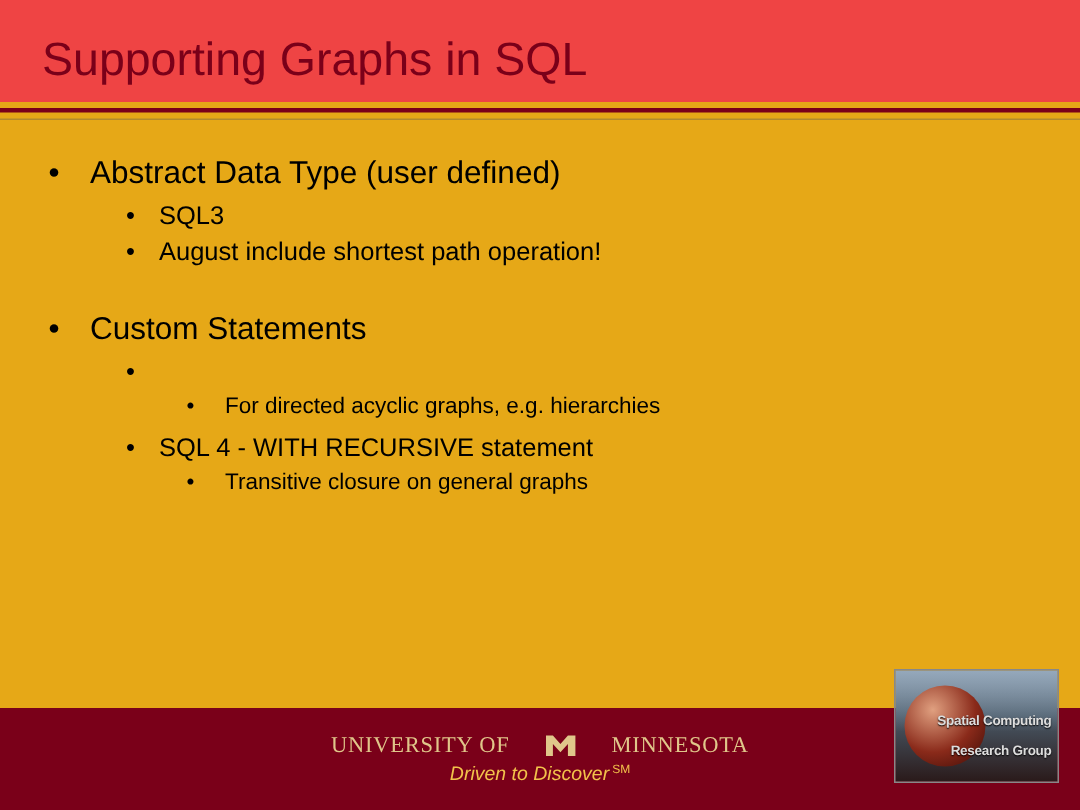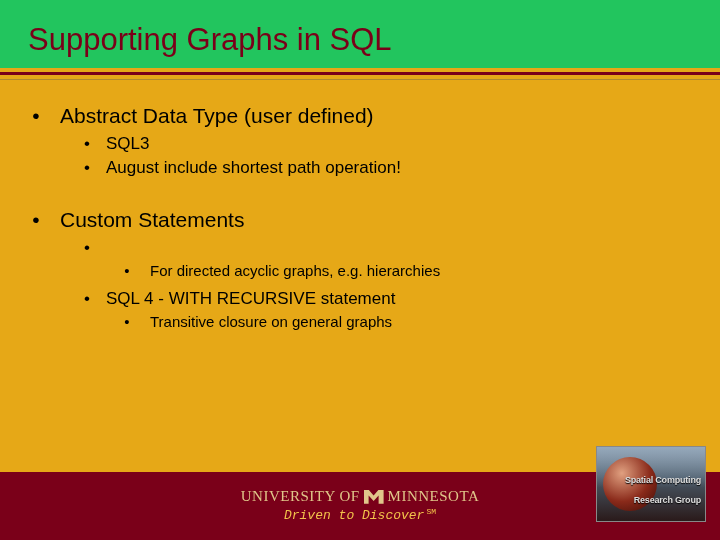--- a/index.html
+++ b/index.html
@@ -5,21 +5,21 @@
   * { margin: 0; padding: 0; box-sizing: border-box; }
   html, body { width: 720px; height: 540px; overflow: hidden; font-family: Arial, Helvetica, sans-serif; }
   .slide {
     width: 720px;
     height: 540px;
     background: #e6a817;
     position: relative;
   }
   .title-block {
     padding: 22px 12px 10px 28px;
-    background: #22c55e;
+    background: #ef4444;
   }
   .title-block h1 {
     font-size: 31px;
     font-weight: normal;
     color: #7a0019;
   }
   .rule {
     height: 3px;
     background: #7a0019;
     margin-top: 4px;
@@ -69,29 +69,29 @@
     justify-content: center;
     color: #e6c87a;
   }
   .umn {
     font-family: Georgia, 'Times New Roman', serif;
     font-size: 15px;
     letter-spacing: 0.5px;
     color: #e0c68a;
     display: flex;
     align-items: center;
-    gap: 4px;
+    gap: 24px;
   }
   .umn .block-m {
     width: 20px; height: 14px;
     background: #e0c68a;
     clip-path: polygon(0 0, 25% 0, 50% 40%, 75% 0, 100% 0, 100% 100%, 75% 100%, 75% 40%, 50% 80%, 25% 40%, 25% 100%, 0 100%);
   }
   .tagline {
-    font-family: Liberation Mono, monospace;
+    font-family: Liberation Sans, sans-serif;
     font-style: italic;
     font-size: 13px;
     color: #f2c24b;
     margin-top: 2px;
   }
   .tagline sup { font-size: 8px; font-style: normal; margin-left: 2px; }
   .badge {
     position: absolute;
     right: 14px;
     bottom: 18px;

